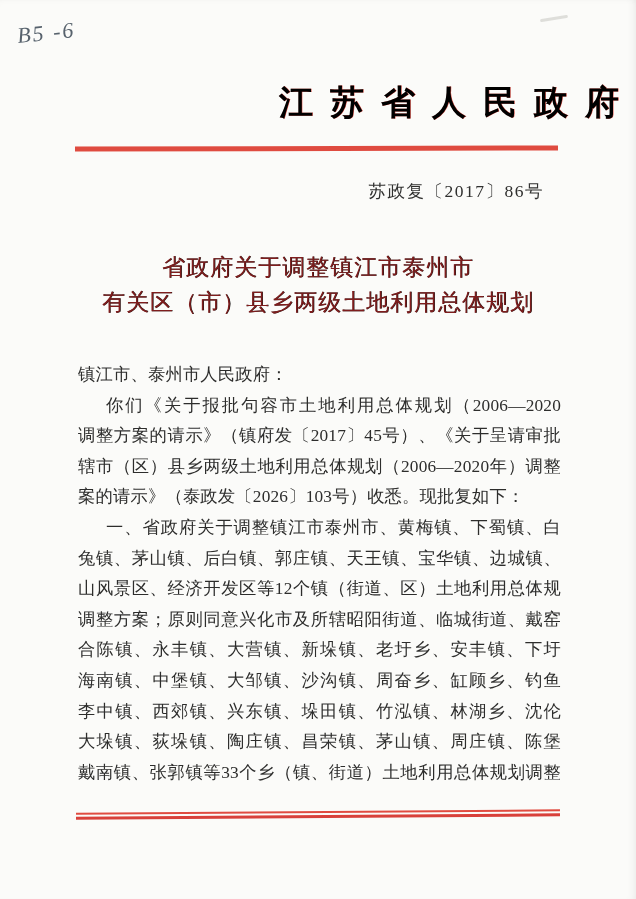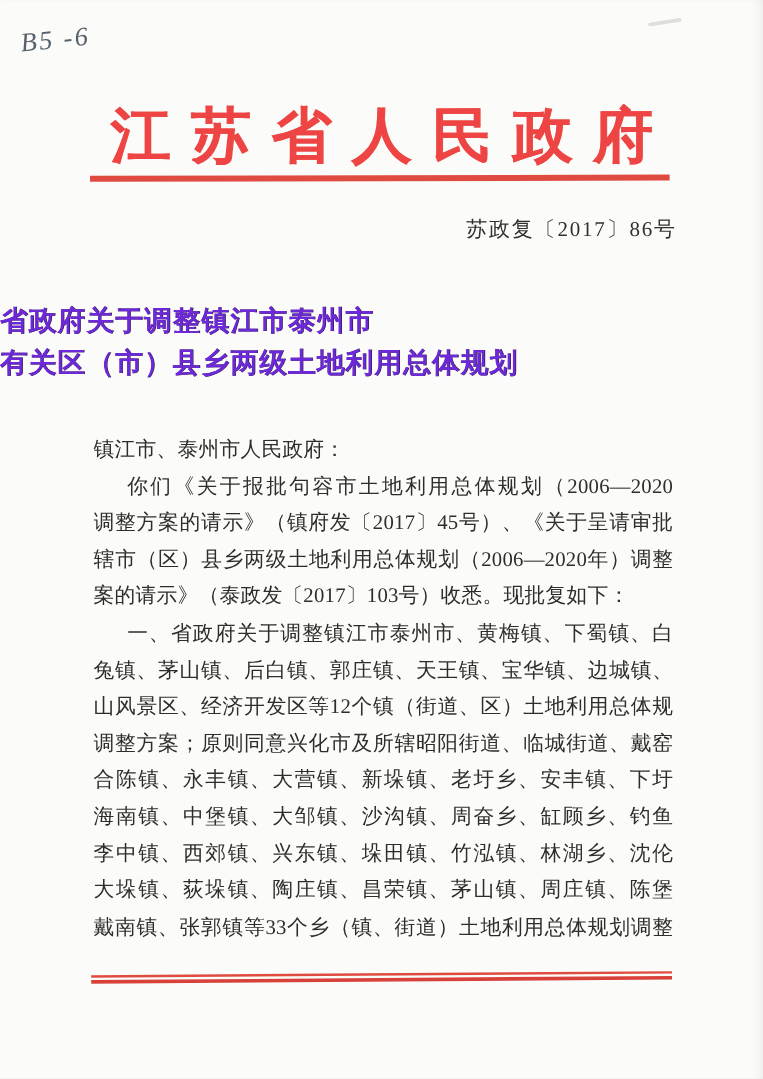--- a/index.html
+++ b/index.html
@@ -38,56 +38,57 @@
     color: #46525e;
     transform: rotate(-6deg);
     letter-spacing: 2px;
     opacity: 0.9;
   }
   .org-name {
     position: absolute;
     top: 80px;
     left: 0;
     width: 100%;
-    text-align: center;
-    font-size: 50px;
+    text-align: right;
+    font-size: 34px;
     font-weight: 900;
-    color: #ef4444;
+    color: #000000;
     letter-spacing: 17px;
     text-indent: 17px;
     white-space: nowrap;
     text-shadow: 0.6px 0 0 #e3544a;
   }
   .header-rule {
     position: absolute;
     top: 146px;
     left: 75px;
     width: 483px;
     height: 5px;
     background: #df4b40;
     transform: rotate(-0.12deg);
   }
   .doc-number {
     position: absolute;
     top: 179px;
-    right: 72px;
+    right: 92px;
     font-size: 17.5px;
     color: #30302f;
     letter-spacing: 1.5px;
     white-space: nowrap;
   }
   .doc-title {
     position: absolute;
     top: 250px;
     left: 0;
     width: 100%;
-    font-weight: 700;
+    text-align: center;
+    font-weight: 400;
     font-size: 23px;
     line-height: 35px;
-    color: #6d28d9;
+    color: #7f1d1d;
     letter-spacing: 1px;
     text-shadow: 0.4px 0 0 #161615;
   }
   .body-text {
     position: absolute;
     top: 360px;
     left: 78px;
     width: 483px;
     font-size: 17.3px;
     line-height: 30.6px;
@@ -137,21 +138,21 @@
   <div class="doc-title">
     <div>省政府关于调整镇江市泰州市</div>
     <div>有关区（市）县乡两级土地利用总体规划</div>
   </div>
 
   <div class="body-text">
     <div class="line short">镇江市、泰州市人民政府：</div>
     <div class="line ind">你们《关于报批句容市土地利用总体规划（2006—2020年）</div>
     <div class="line">调整方案的请示》（镇府发〔2017〕45号）、《关于呈请审批下</div>
     <div class="line">辖市（区）县乡两级土地利用总体规划（2006—2020年）调整方</div>
-    <div class="line short">案的请示》（泰政发〔2017〕103号）收悉。现批复如下：</div>
+    <div class="line short">案的请示》（泰政发〔2026〕103号）收悉。现批复如下：</div>
     <div class="line ind">一、省政府关于调整镇江市泰州市、黄梅镇、下蜀镇、白</div>
     <div class="line">兔镇、茅山镇、后白镇、郭庄镇、天王镇、宝华镇、边城镇、茅</div>
     <div class="line">山风景区、经济开发区等12个镇（街道、区）土地利用总体规划</div>
     <div class="line">调整方案；原则同意兴化市及所辖昭阳街道、临城街道、戴窑镇、</div>
     <div class="line">合陈镇、永丰镇、大营镇、新垛镇、老圩乡、安丰镇、下圩镇、</div>
     <div class="line">海南镇、中堡镇、大邹镇、沙沟镇、周奋乡、缸顾乡、钓鱼镇、</div>
     <div class="line">李中镇、西郊镇、兴东镇、垛田镇、竹泓镇、林湖乡、沈伦镇、</div>
     <div class="line">大垛镇、荻垛镇、陶庄镇、昌荣镇、茅山镇、周庄镇、陈堡镇、</div>
     <div class="line">戴南镇、张郭镇等33个乡（镇、街道）土地利用总体规划调整方</div>
   </div>

